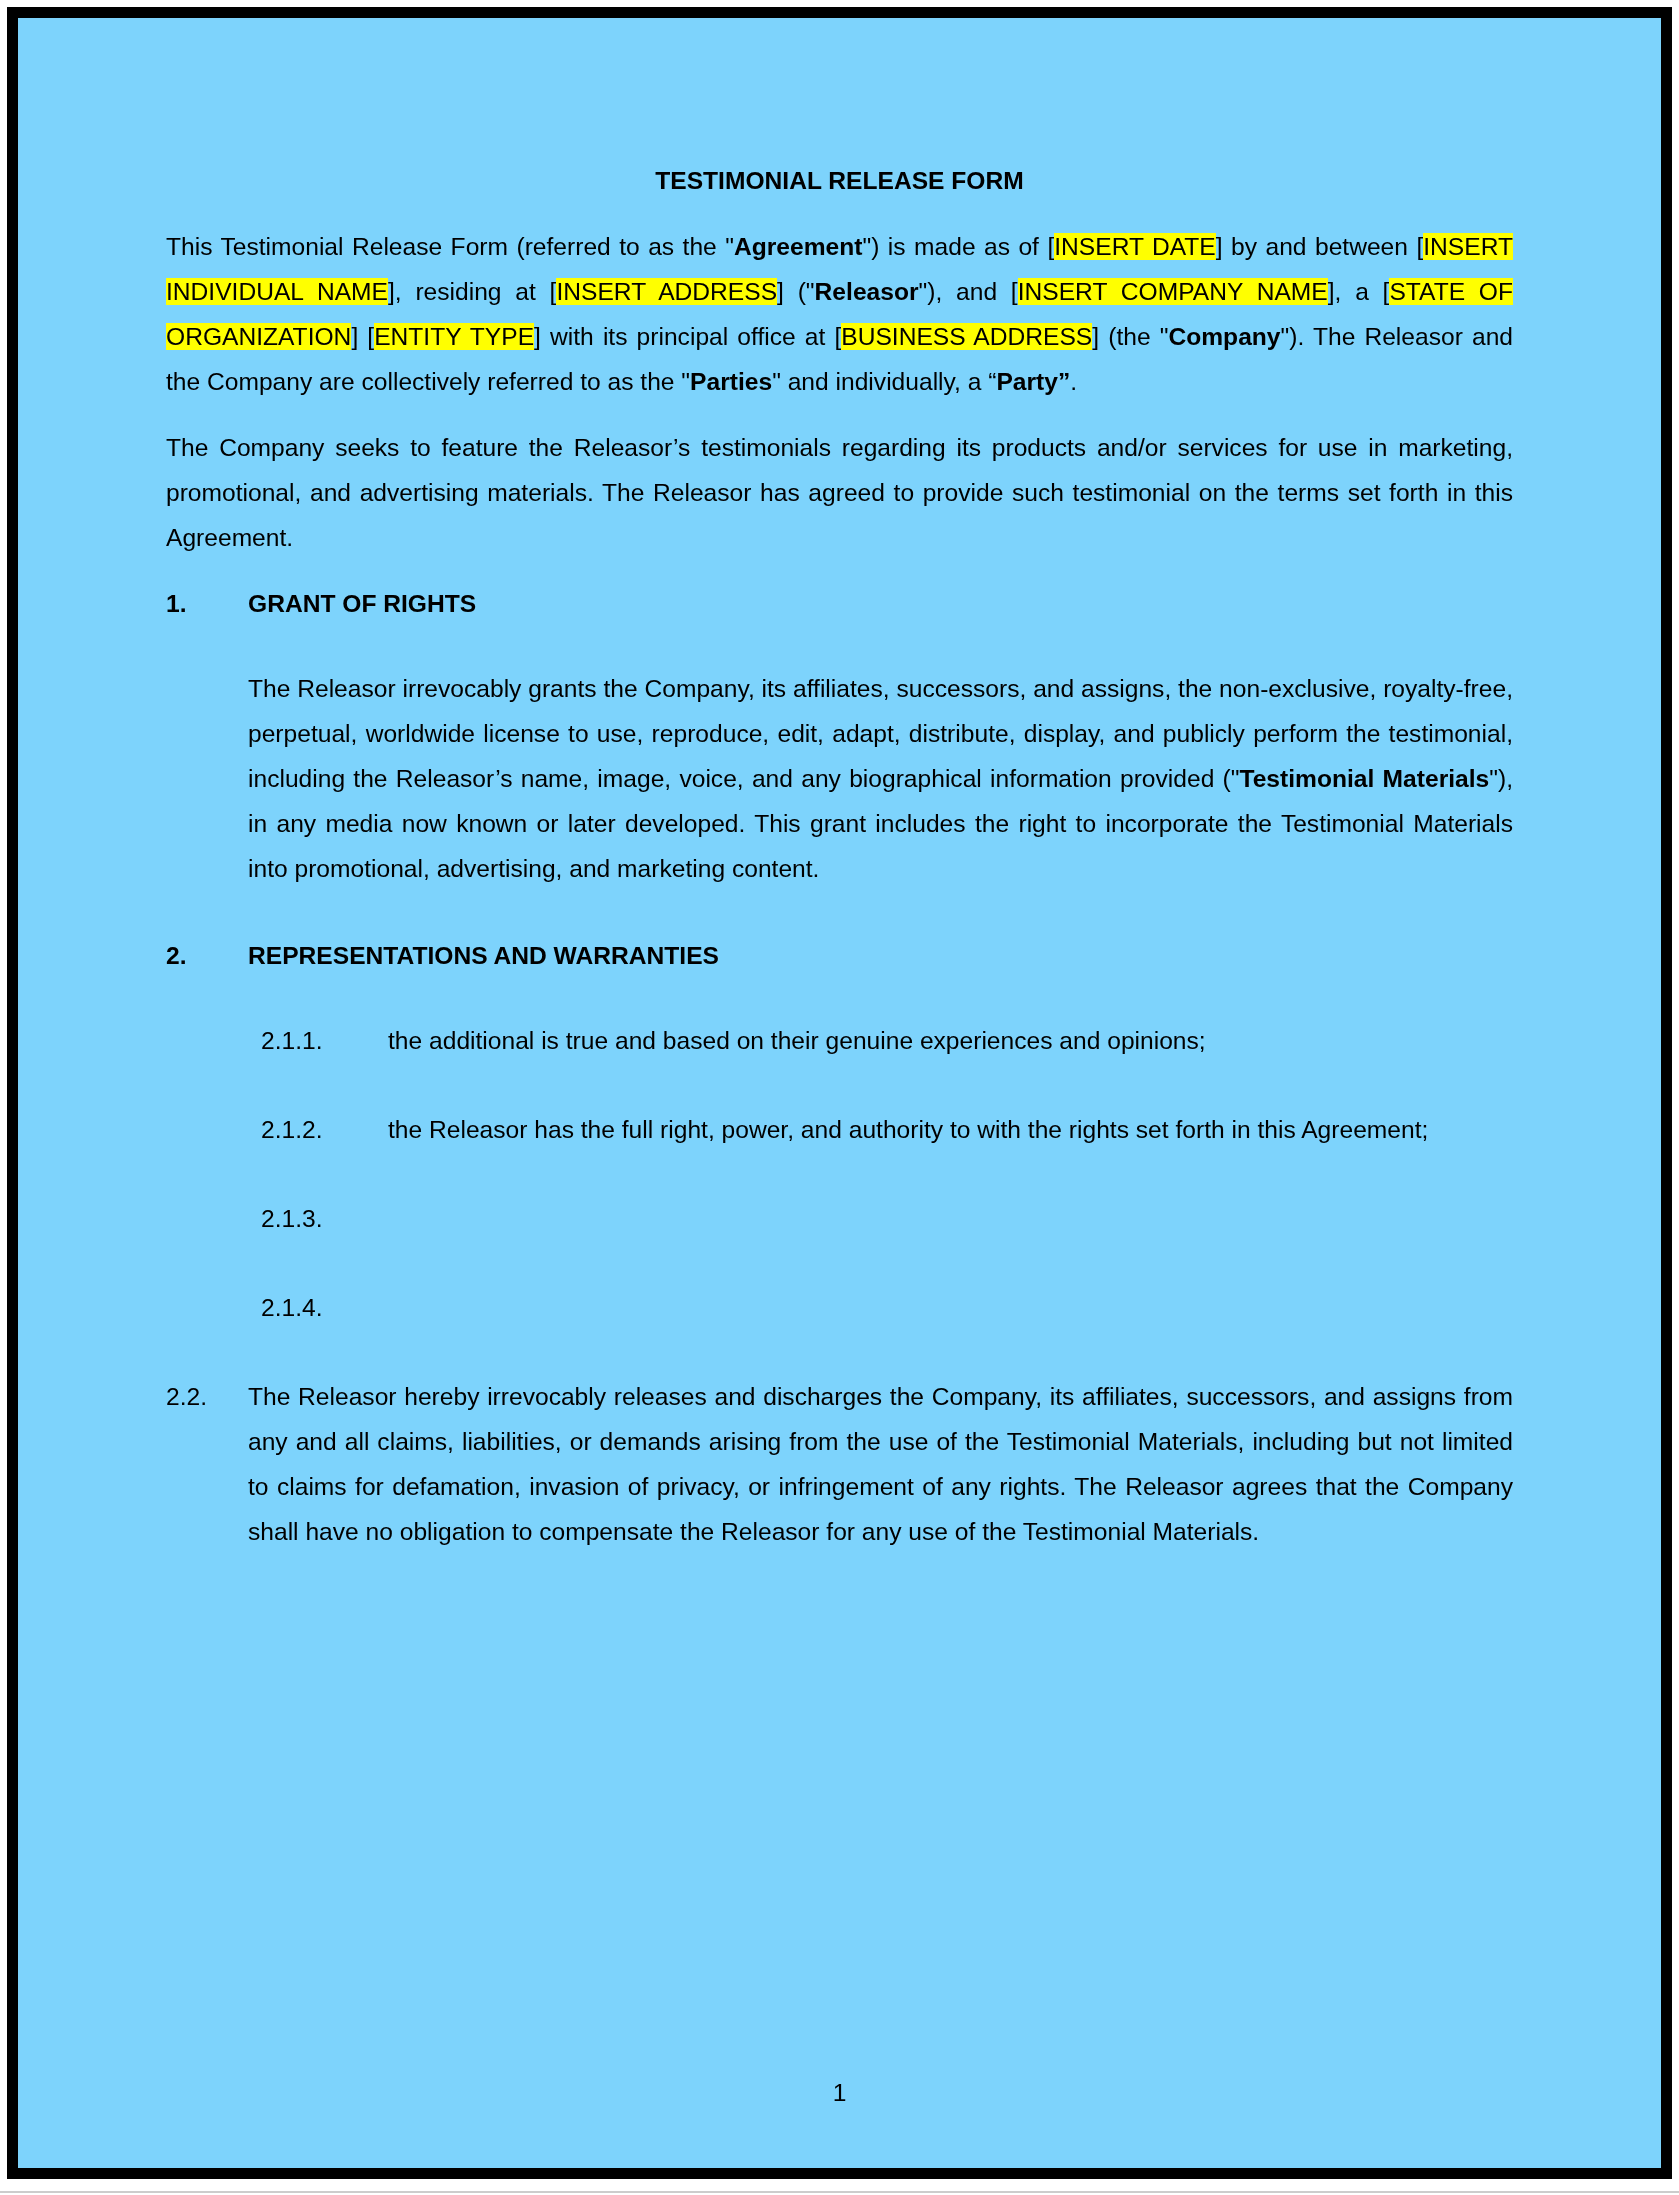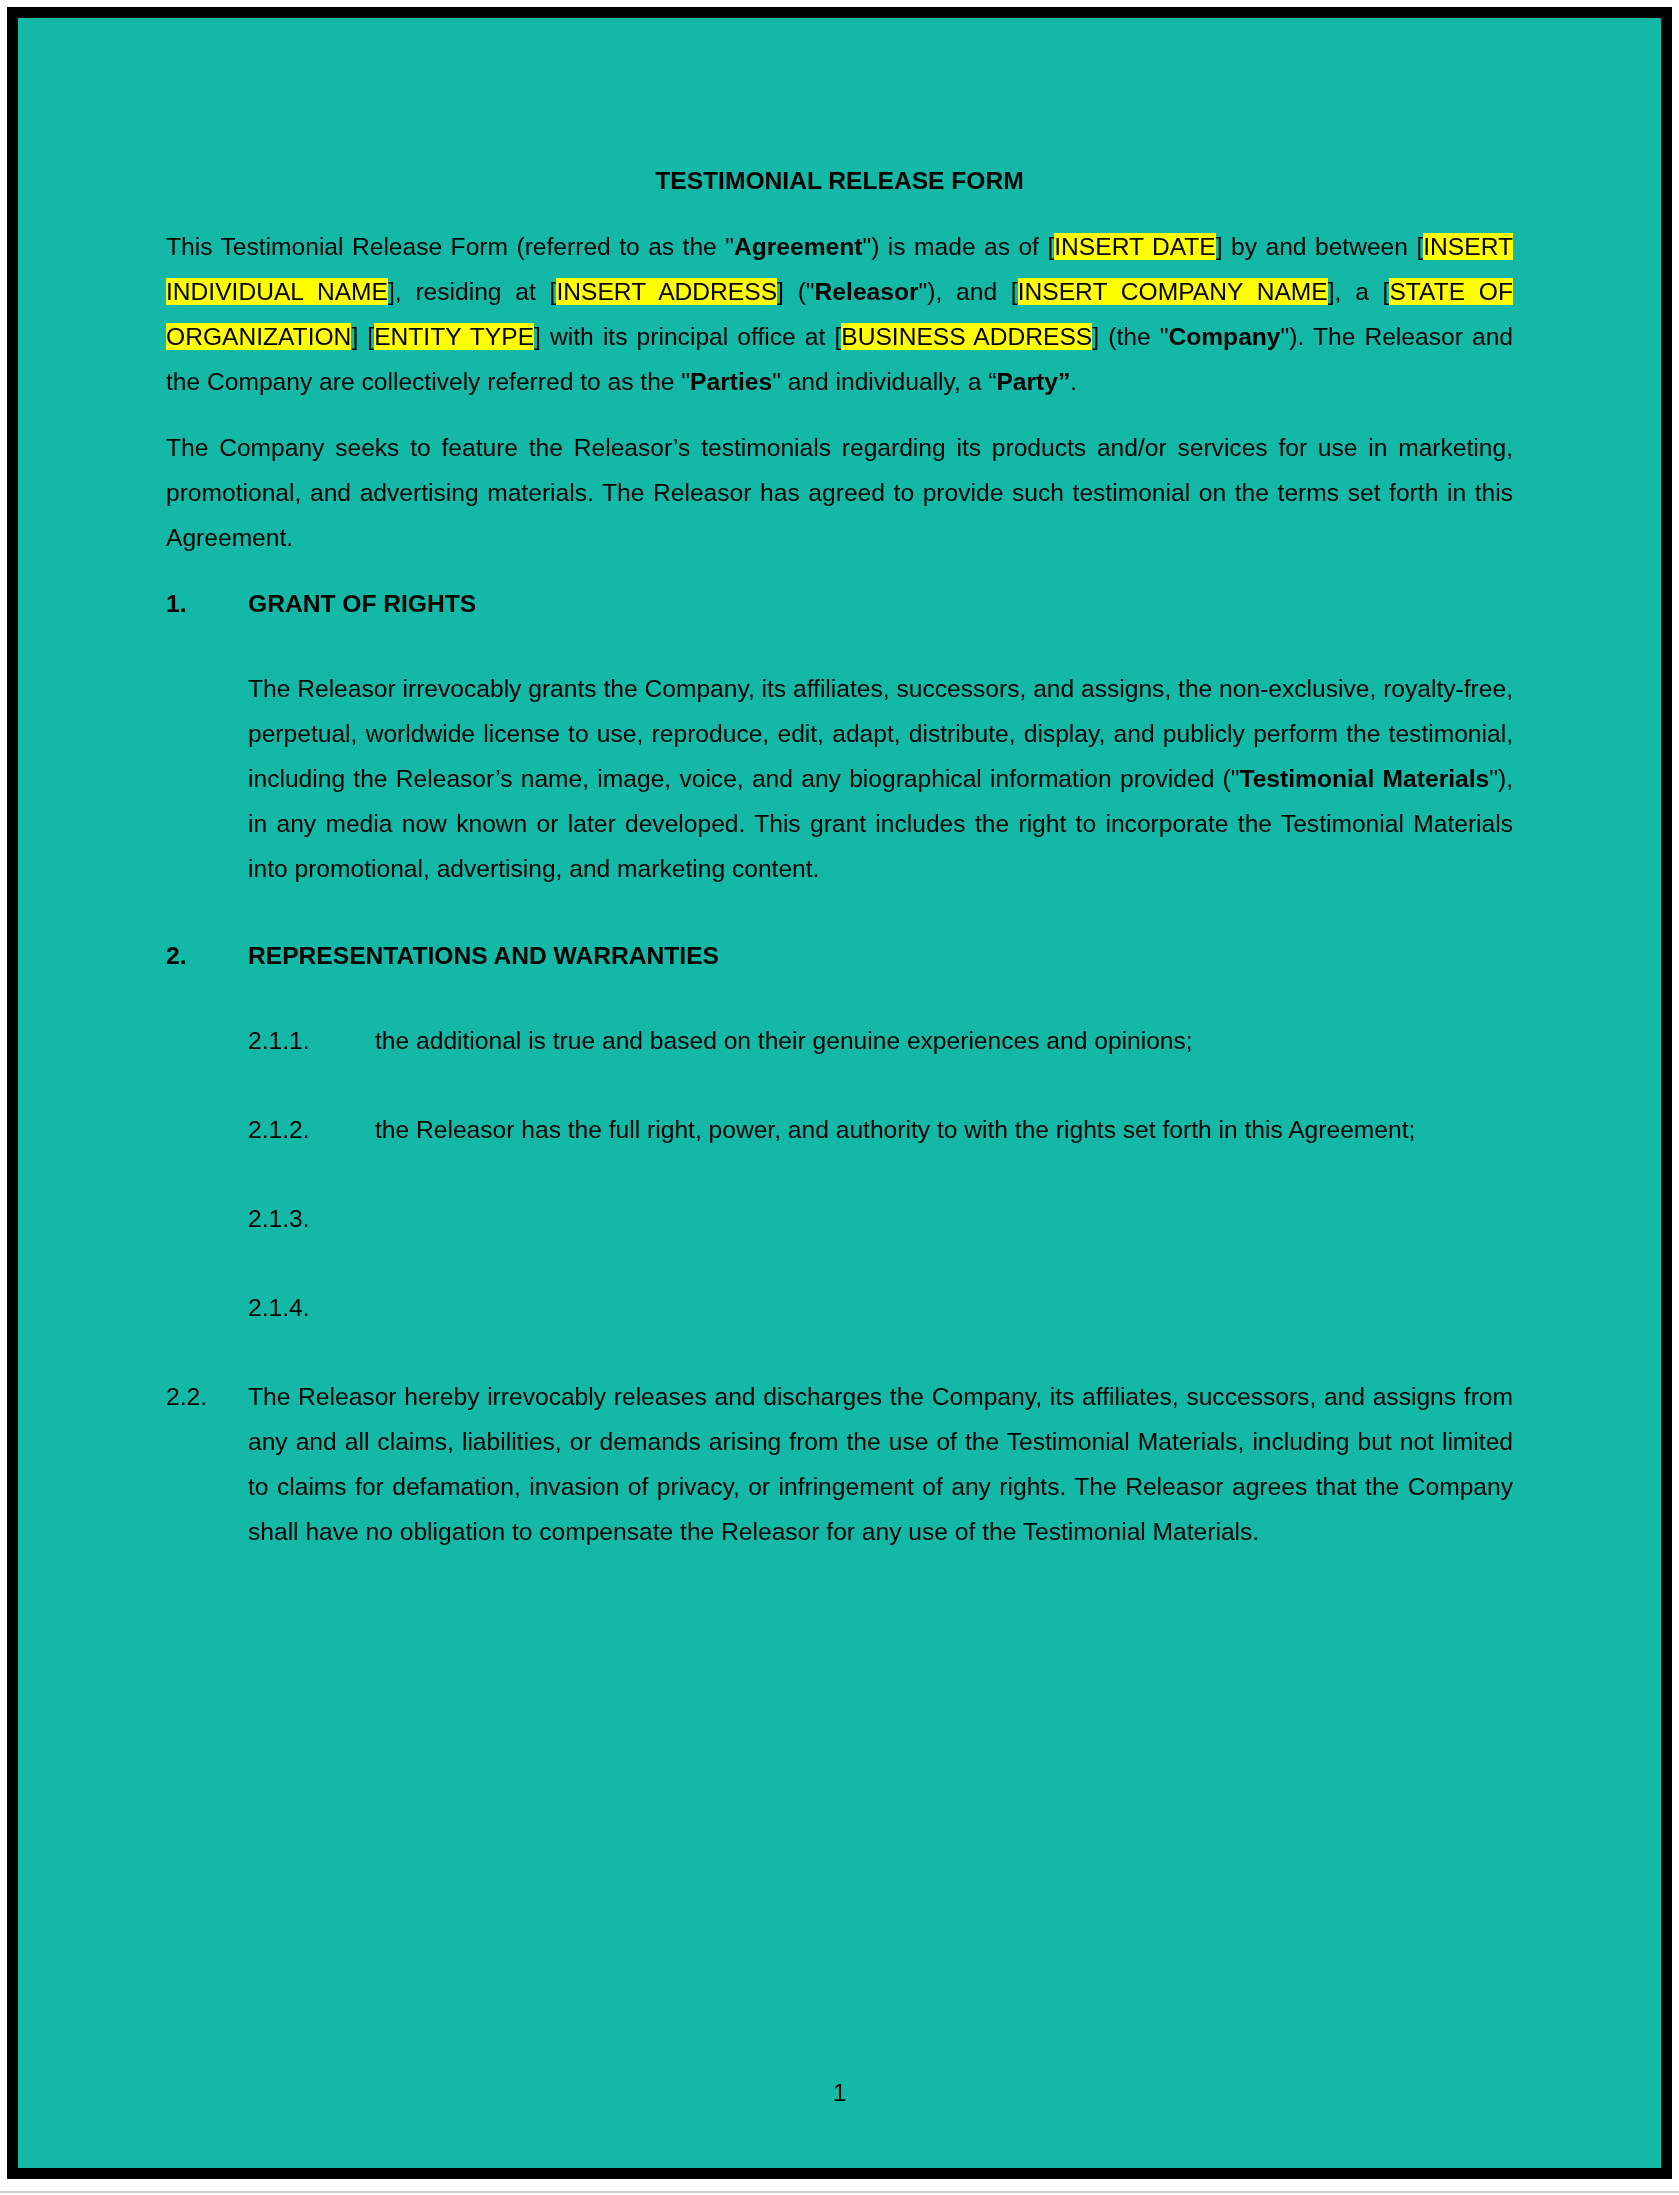--- a/index.html
+++ b/index.html
@@ -15,21 +15,21 @@
     color: #000000;
     overflow: hidden;
   }
   .page {
     position: absolute;
     top: 7px;
     left: 7px;
     right: 7px;
     bottom: 16px;
     border: 11.4px solid var(--frame, #000000);
-    background: #14b8a6;
+    background: #7dd3fc;
     box-sizing: border-box;
     padding: 140px 148px 0 148px;
     font-size: 24.6px;
     line-height: 45px;
   }
   .bottom-edge-line {
     position: absolute;
     left: 0;
     right: 0;
     bottom: 1.8px;
@@ -55,20 +55,21 @@
   }
   .sec-heading {
     margin: 21px 0 40px 0;
     font-weight: 700;
   }
   .num {
     flex: 0 0 82px;
   }
   .num2 {
     flex: 0 0 127px;
+    margin-left: 13px;
   }
   .ctext {
     flex: 1 1 auto;
   }
   .body-indent {
     margin: 0 0 42px 82px;
   }
   .clause {
     margin: 0 0 44px 0;
   }

